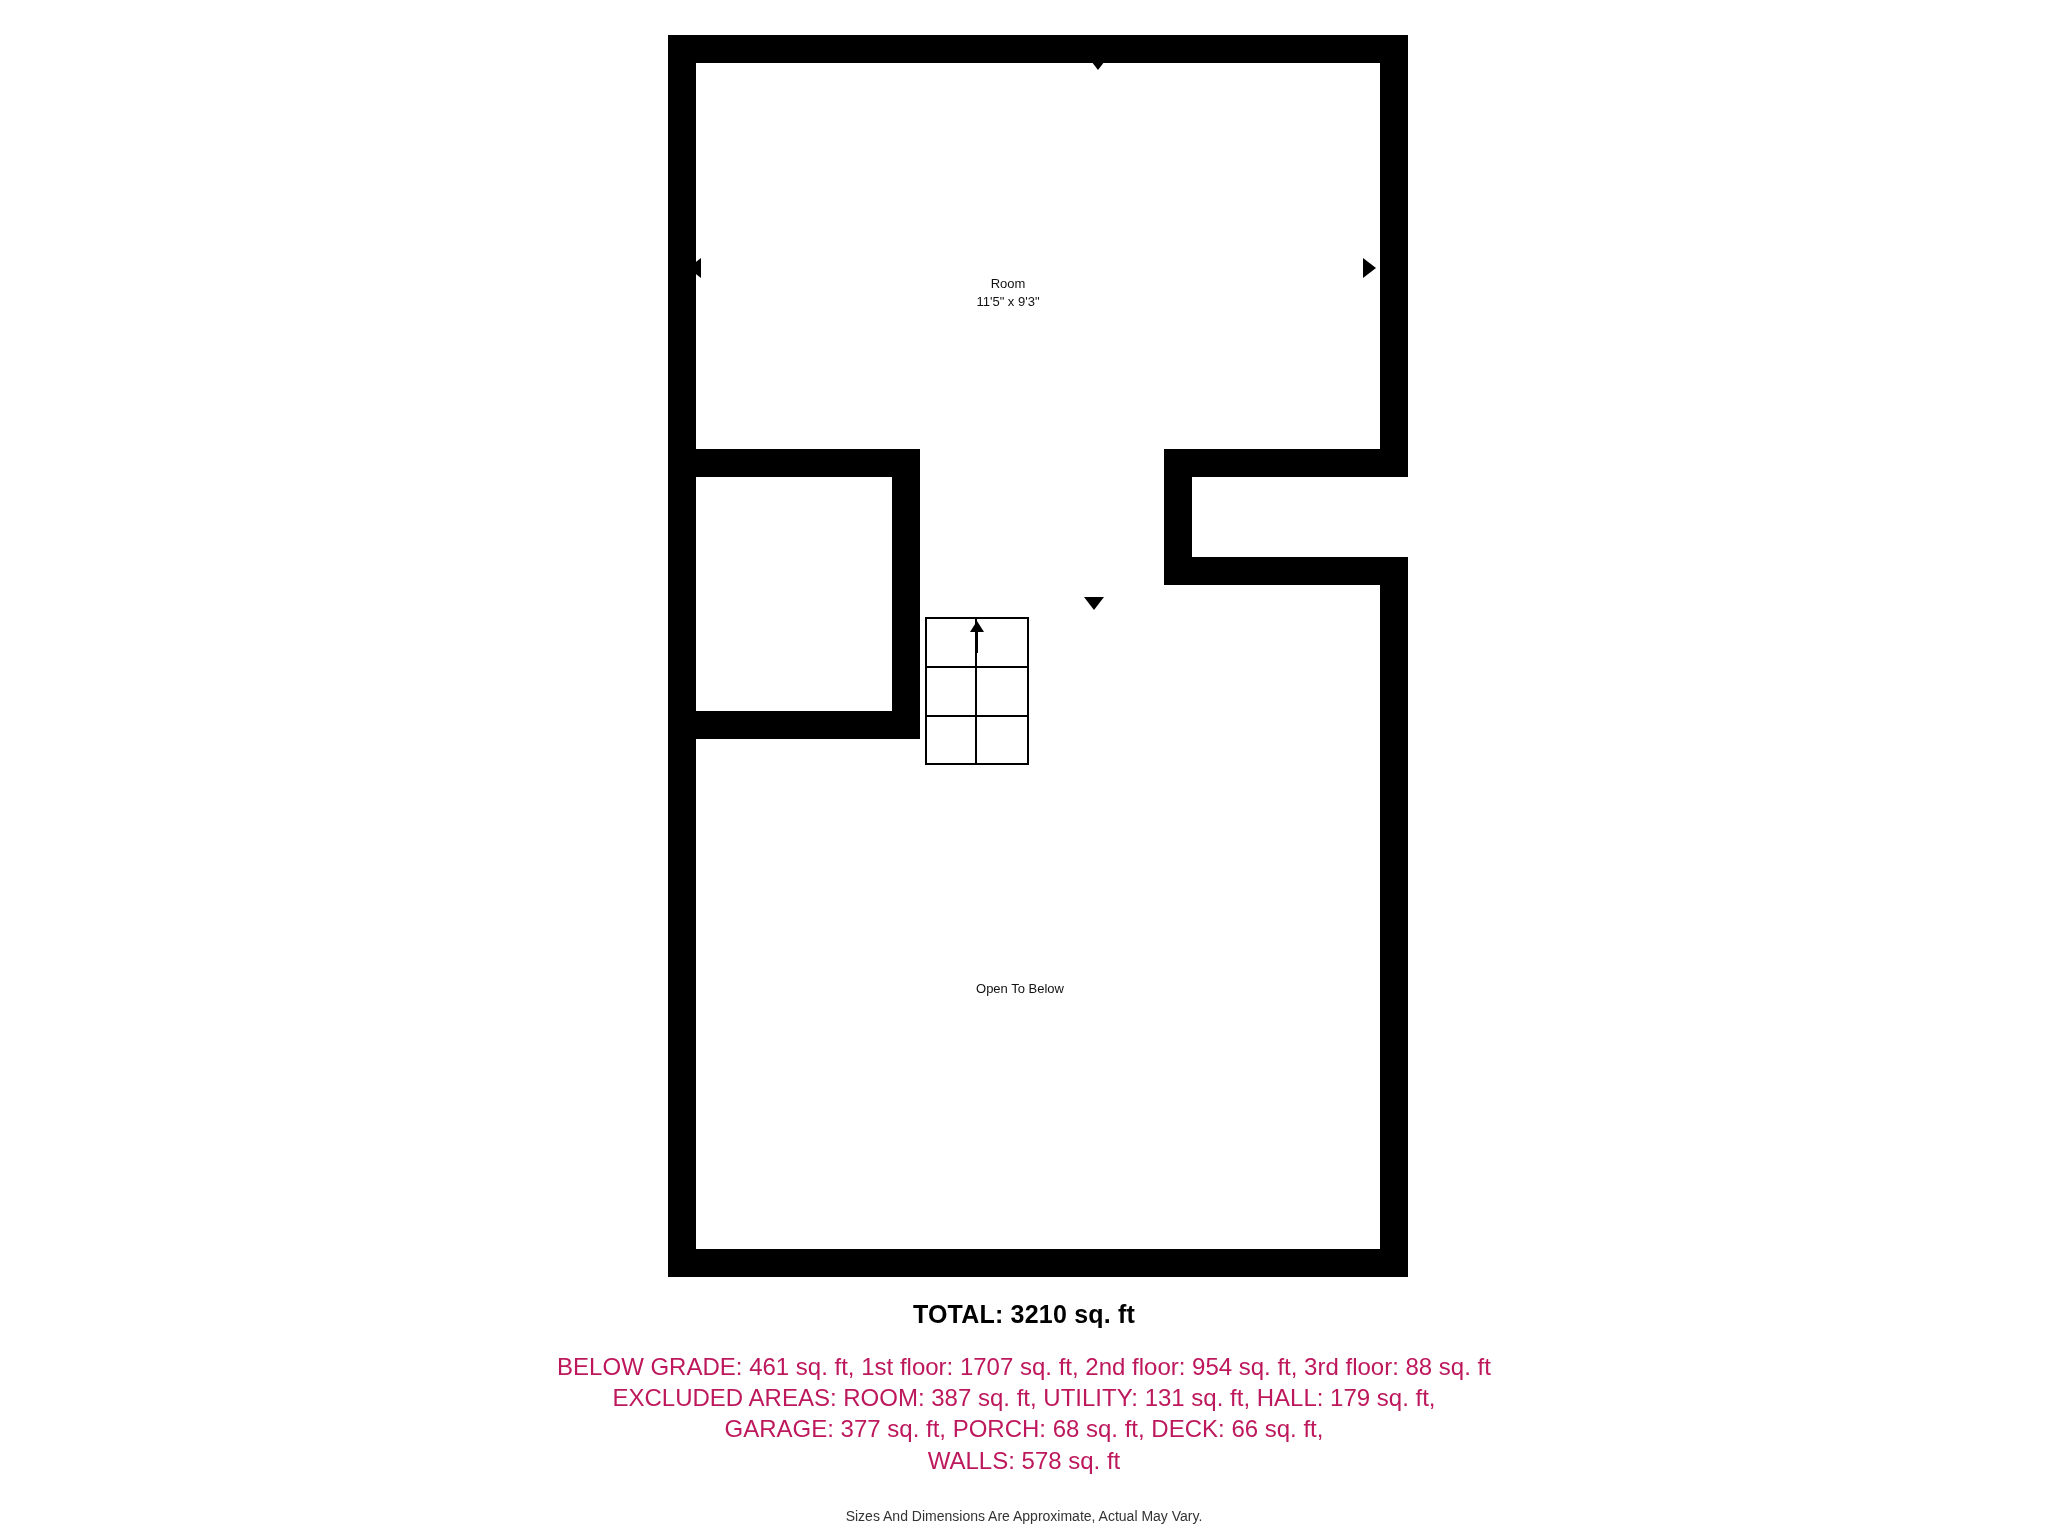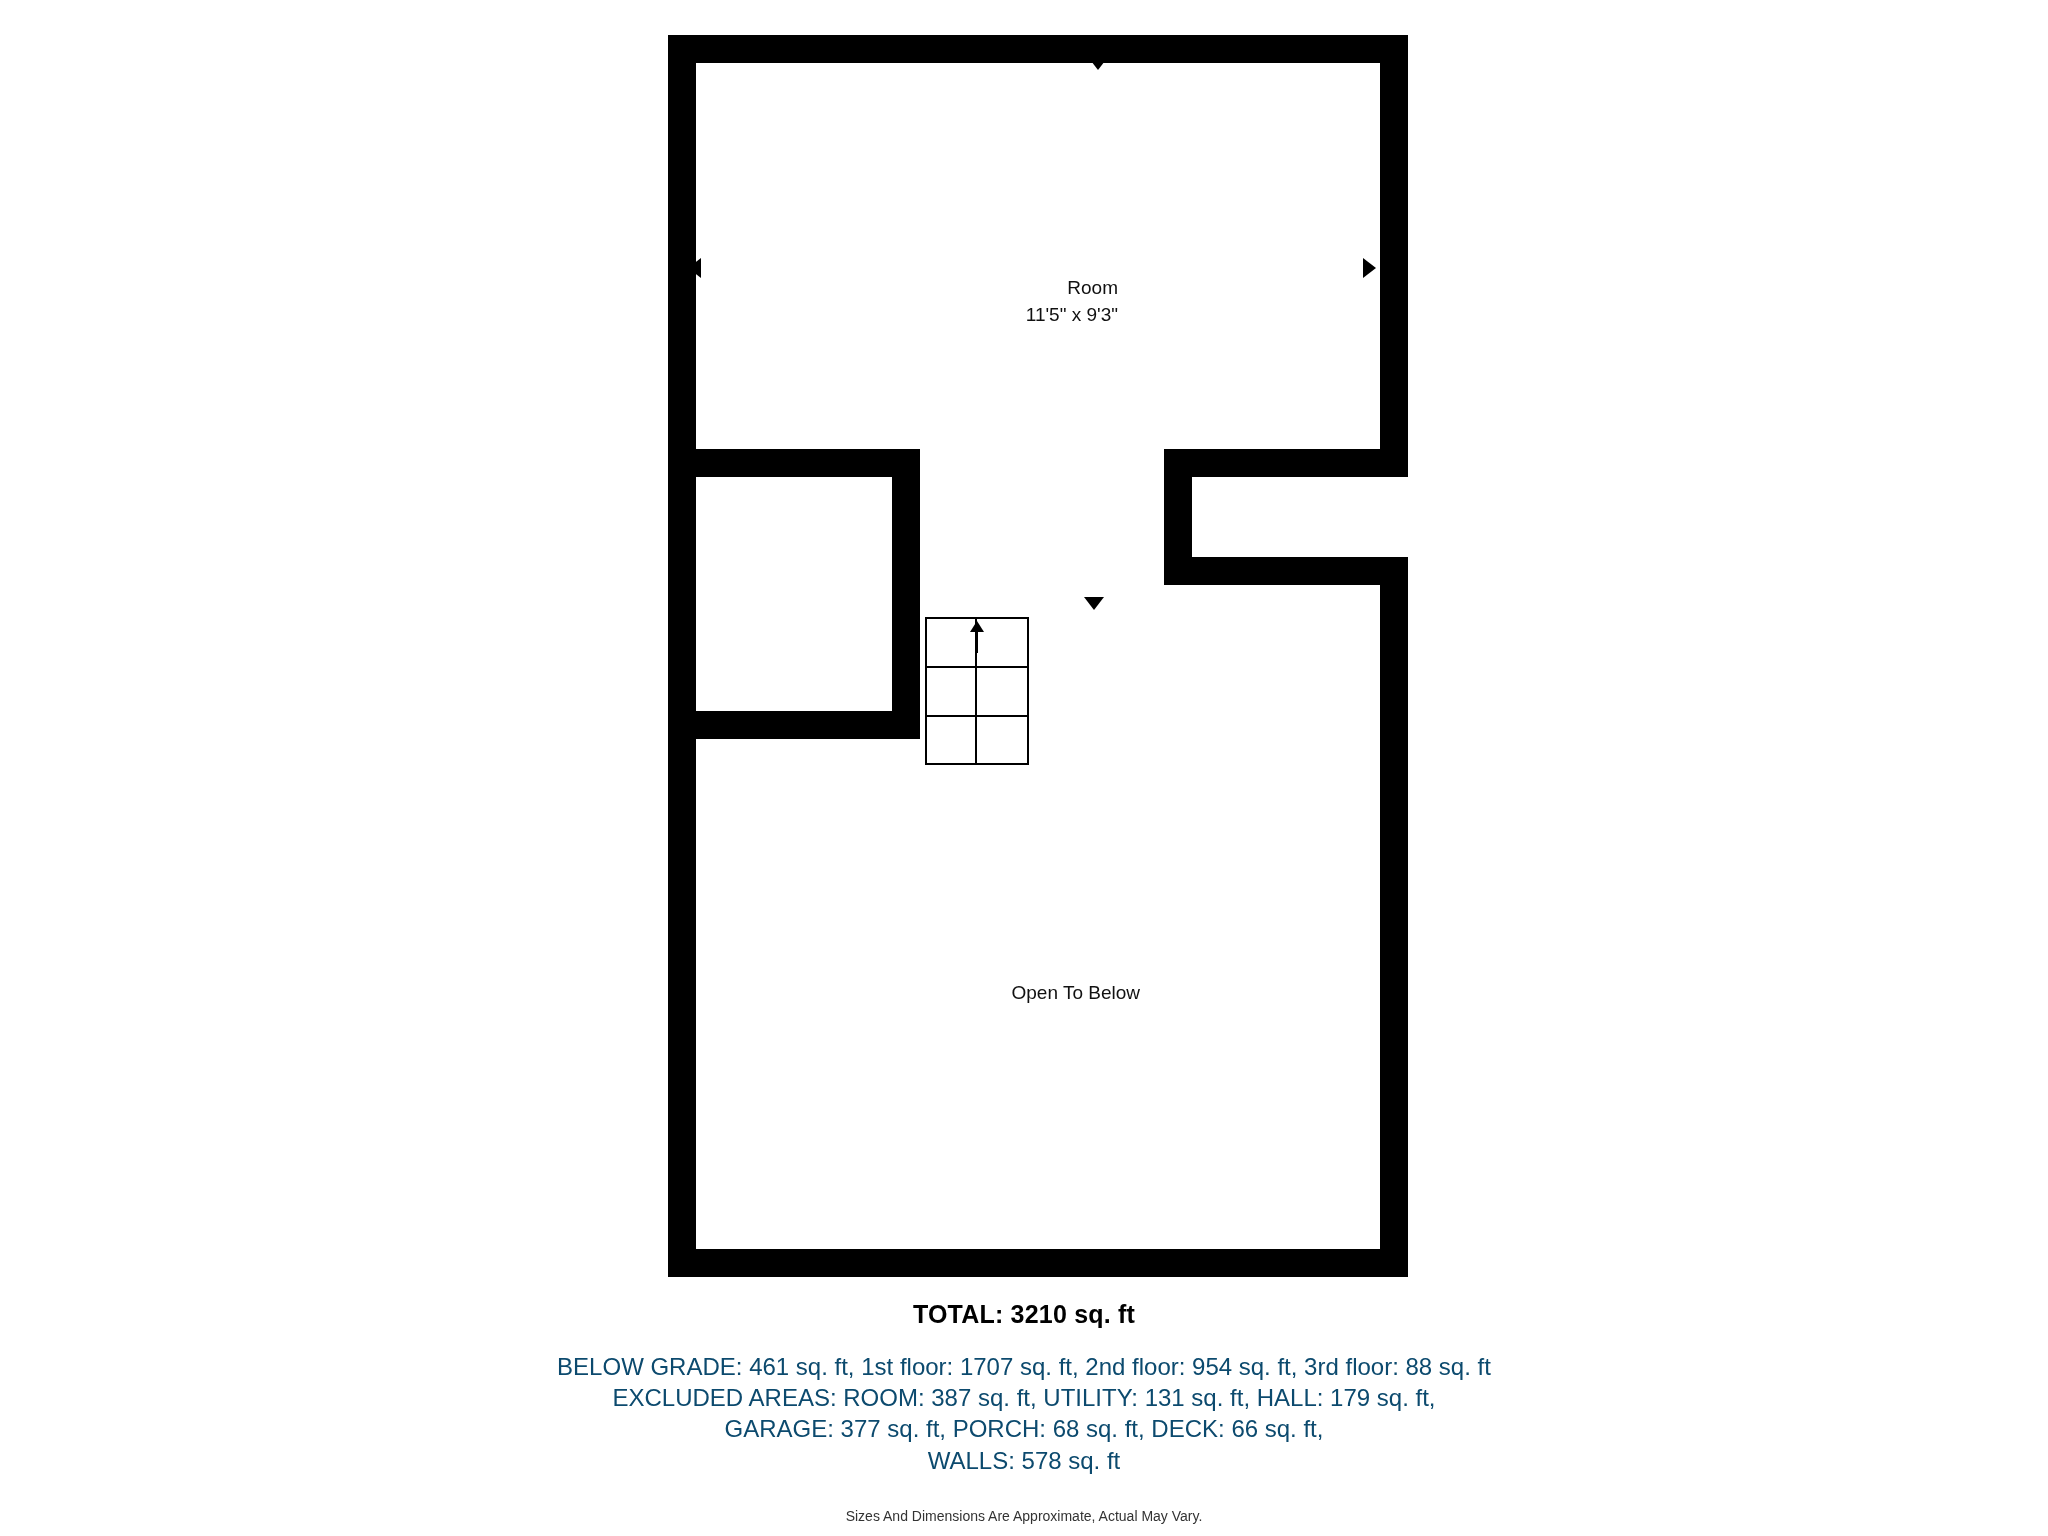--- a/index.html
+++ b/index.html
@@ -28,23 +28,23 @@
     top: 0;
     width: 2048px;
     height: 1310px;
   }
   .wall {
     position: absolute;
     background: #000000;
   }
   .room-label {
     position: absolute;
-    text-align: right;
+    text-align: center;
     line-height: 1.42;
-    font-size: 19px;
+    font-size: 13px;
     color: #111111;
     white-space: nowrap;
   }
   .room-label .r-name { display: block; }
   .room-label .r-dims { display: block; }
 
   
   #stairs {
     position: absolute;
     left: 925px;
@@ -132,21 +132,21 @@
   }
   #summary .total {
     font-size: 25px;
     font-weight: bold;
     letter-spacing: .2px;
     margin-bottom: 22px;
   }
   #summary .detail-line {
     font-size: 24px;
     line-height: 1.30;
-    color: #0c4a6e;
+    color: #be185d;
   }
   #summary .disclaimer {
     margin-top: 32px;
     font-size: 14px;
     color: #333;
   }
 </style>
 </head>
 <body>
 

